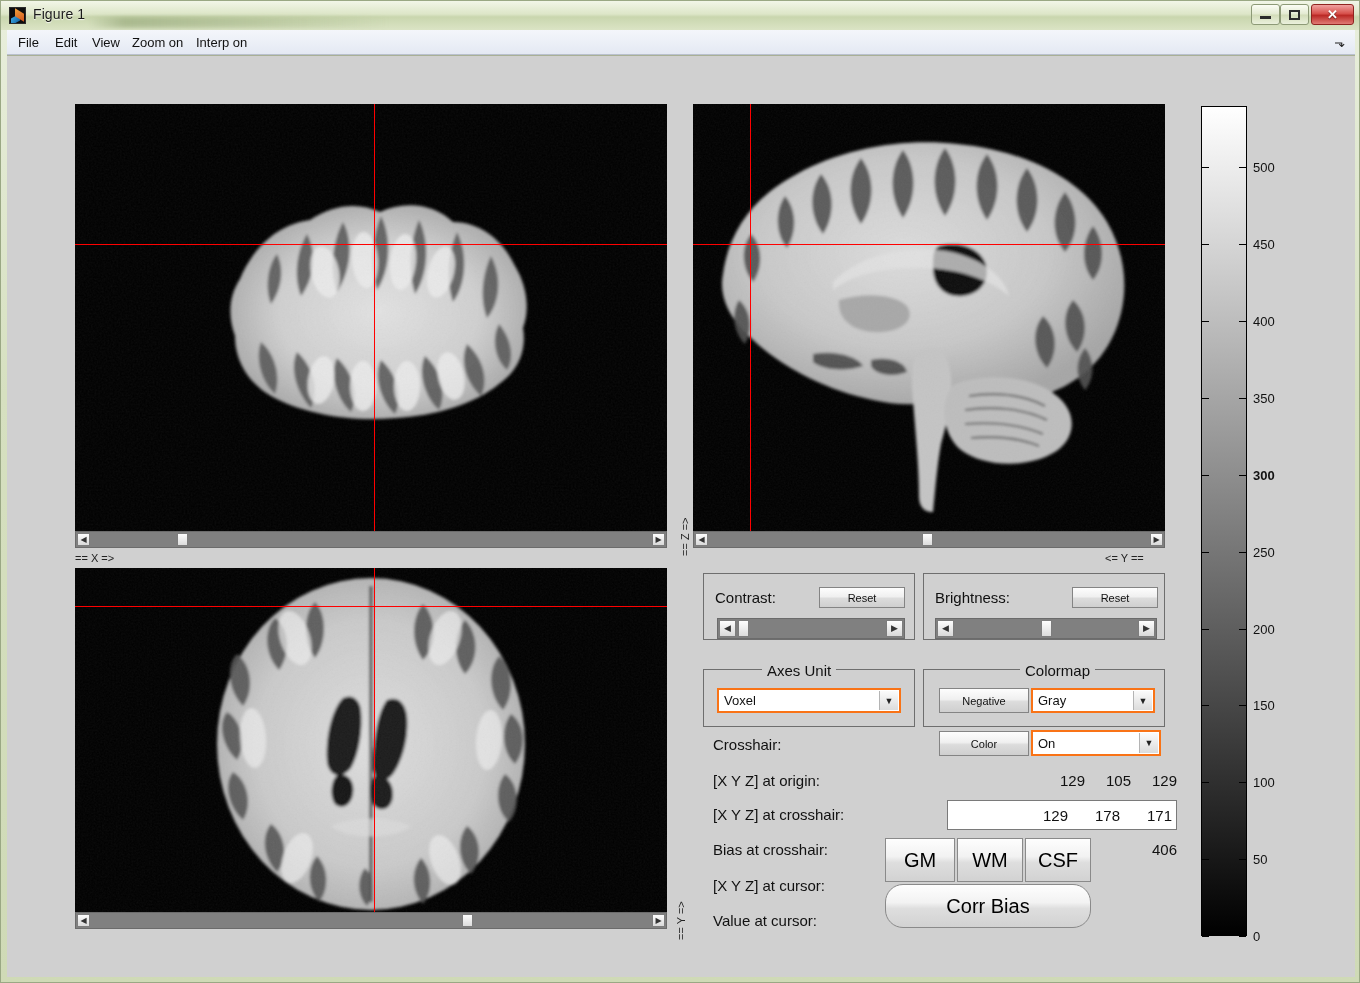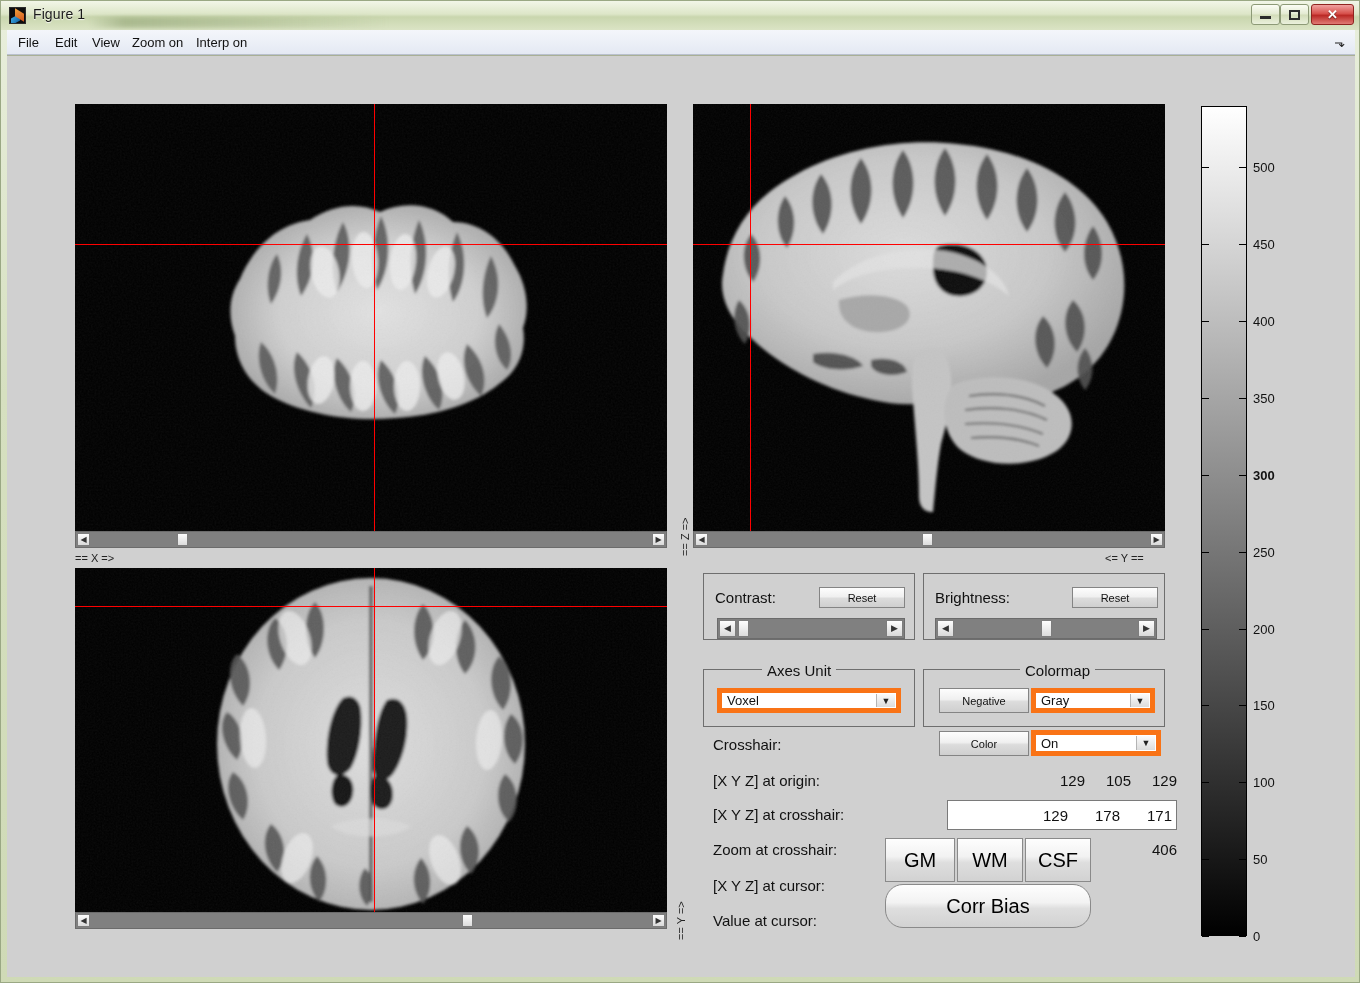--- a/index.html
+++ b/index.html
@@ -169,21 +169,21 @@
     border: 1px solid #848484;
     display: flex; align-items: center; justify-content: center;
     font-size: 11px; color: #111;
     white-space: nowrap;
     cursor: default;
   }
 
   .mpopup {
     position: absolute;
     background: #ffffff;
-    border: 5px solid #f97316;
+    border: 2px solid #f97316;
     font-size: 13px; color: #111;
     display: flex; align-items: center;
   }
   .mpopup .pv { padding-left: 5px; }
   .mpopup .arrowbox {
     position: absolute; right: 1px; top: 1px; bottom: 1px; width: 19px;
     background: linear-gradient(180deg,#fbfbfb,#dcdcdc);
     border-left: 1px solid #b4b4b4;
     display: flex; align-items: center; justify-content: center;
     font-size: 9px; color: #222;
@@ -568,21 +568,21 @@
       <span class="coordnum">129</span><span class="coordnum">105</span><span class="coordnum">129</span>
     </div>
 
     <div class="ctl-label" style="left:706px; top:750px;">[X Y Z] at crosshair:</div>
     <div class="medit" style="left:940px; top:744px; width:230px; height:30px;">
       <span class="num">129</span>
         <span class="num">178</span>
         <span class="num">171</span>
     </div>
 
-    <div class="ctl-label" style="left:706px; top:785px;">Zoom at crosshair:</div>
+    <div class="ctl-label" style="left:706px; top:785px;">Bias at crosshair:</div>
     <div class="valtext" style="left:1090px; top:785px; width:80px;">406</div>
 
     <div class="ctl-label" style="left:706px; top:821px;">[X Y Z] at cursor:</div>
     <div class="ctl-label" style="left:706px; top:856px;">Value at cursor:</div>
 
     <div class="bigbutton" style="left:878px; top:782px; width:70px; height:44px;">GM</div>
     <div class="bigbutton" style="left:950px; top:782px; width:66px; height:44px;">WM</div>
     <div class="bigbutton" style="left:1018px; top:782px; width:66px; height:44px;">CSF</div>
     <div class="bigbutton" style="left:878px; top:828px; width:206px; height:44px;border-radius:18px;">Corr Bias</div>
 

